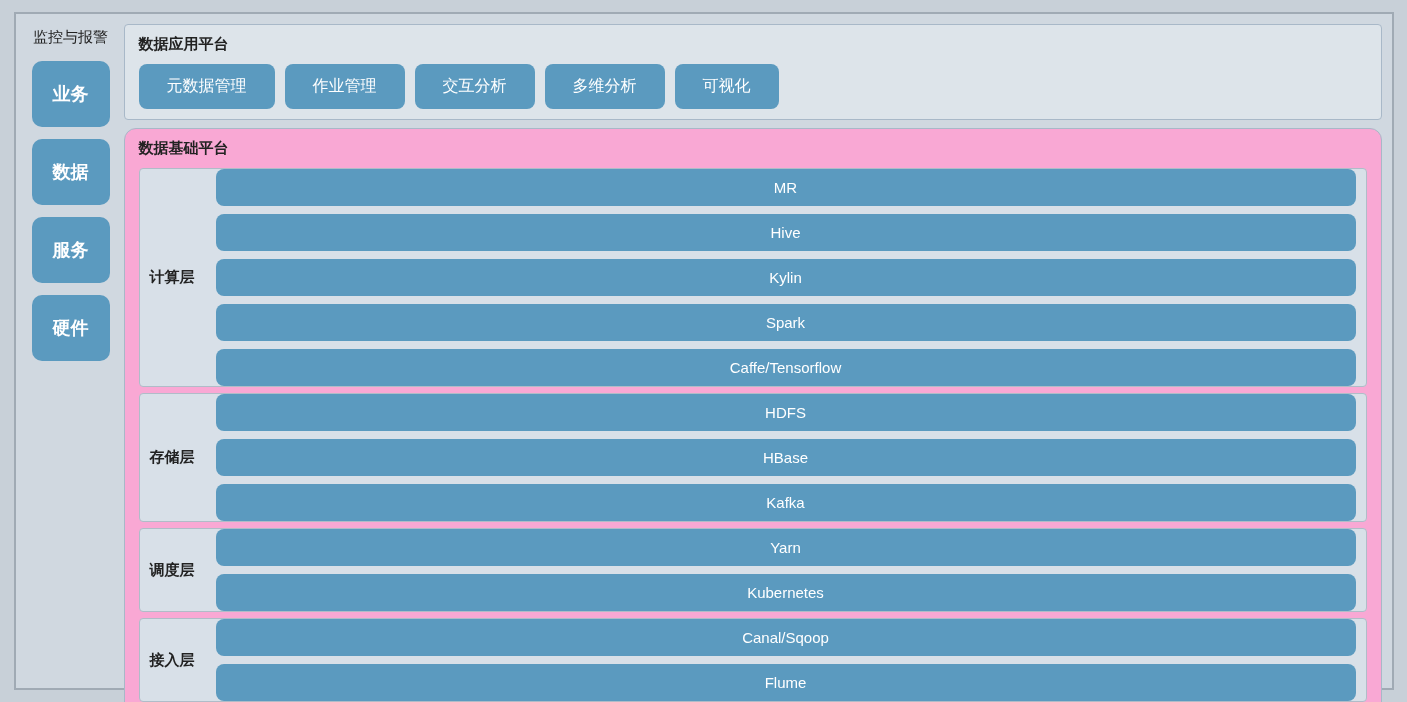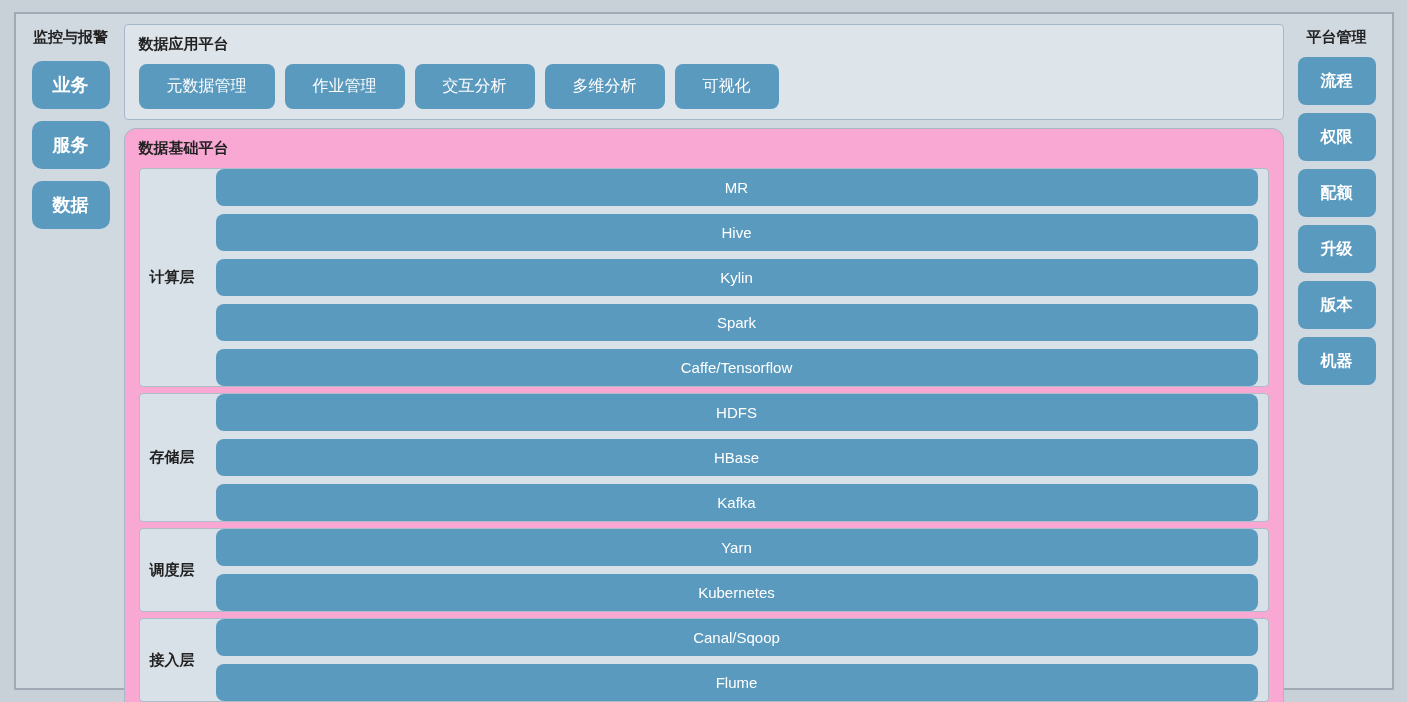--- a/index.html
+++ b/index.html
@@ -25,29 +25,29 @@
     
     .left-sidebar {
       width: 90px;
       display: flex;
       flex-direction: column;
       align-items: center;
       gap: 0;
     }
     .sidebar-title {
       font-size: 15px;
-      font-weight: bold;
+      font-weight: normal;
       color: #222;
       text-align: center;
       margin-bottom: 14px;
       margin-top: 4px;
     }
     .sidebar-btn {
       width: 78px;
-      height: 48px;
+      height: 66px;
       background: #5b9abf;
       border-radius: 10px;
       display: flex;
       align-items: center;
       justify-content: center;
       font-size: 18px;
       color: white;
       font-weight: bold;
       margin-bottom: 12px;
       cursor: pointer;
@@ -172,22 +172,23 @@
     }
   </style>
 </head>
 <body>
 
 <div class="outer-container">
 
   <div class="left-sidebar">
     <div class="sidebar-title">监控与报警</div>
     <div class="sidebar-btn">业务</div>
+    <div class="sidebar-btn">数据</div>
     <div class="sidebar-btn">服务</div>
-    <div class="sidebar-btn">数据</div>
+    <div class="sidebar-btn">硬件</div>
   </div>
 
   <div class="main-area">
 
 
     <div class="section-panel">
       <div class="section-title">数据应用平台</div>
       <div class="section-row">
         <div class="chip chip-lg">元数据管理</div>
         <div class="chip chip-lg">作业管理</div>
@@ -233,23 +234,14 @@
         <div class="layer-chips">
           <div class="chip-wide">Canal/Sqoop</div>
           <div class="chip-wide">Flume</div>
         </div>
       </div>
 
     </div>
 
   </div>
 
-  <div class="right-sidebar">
-    <div class="right-sidebar-title">平台管理</div>
-    <div class="right-btn">流程</div>
-    <div class="right-btn">权限</div>
-    <div class="right-btn">配额</div>
-    <div class="right-btn">升级</div>
-    <div class="right-btn">版本</div>
-    <div class="right-btn">机器</div>
-  </div>
 
 </div>
 
 </body></html>

